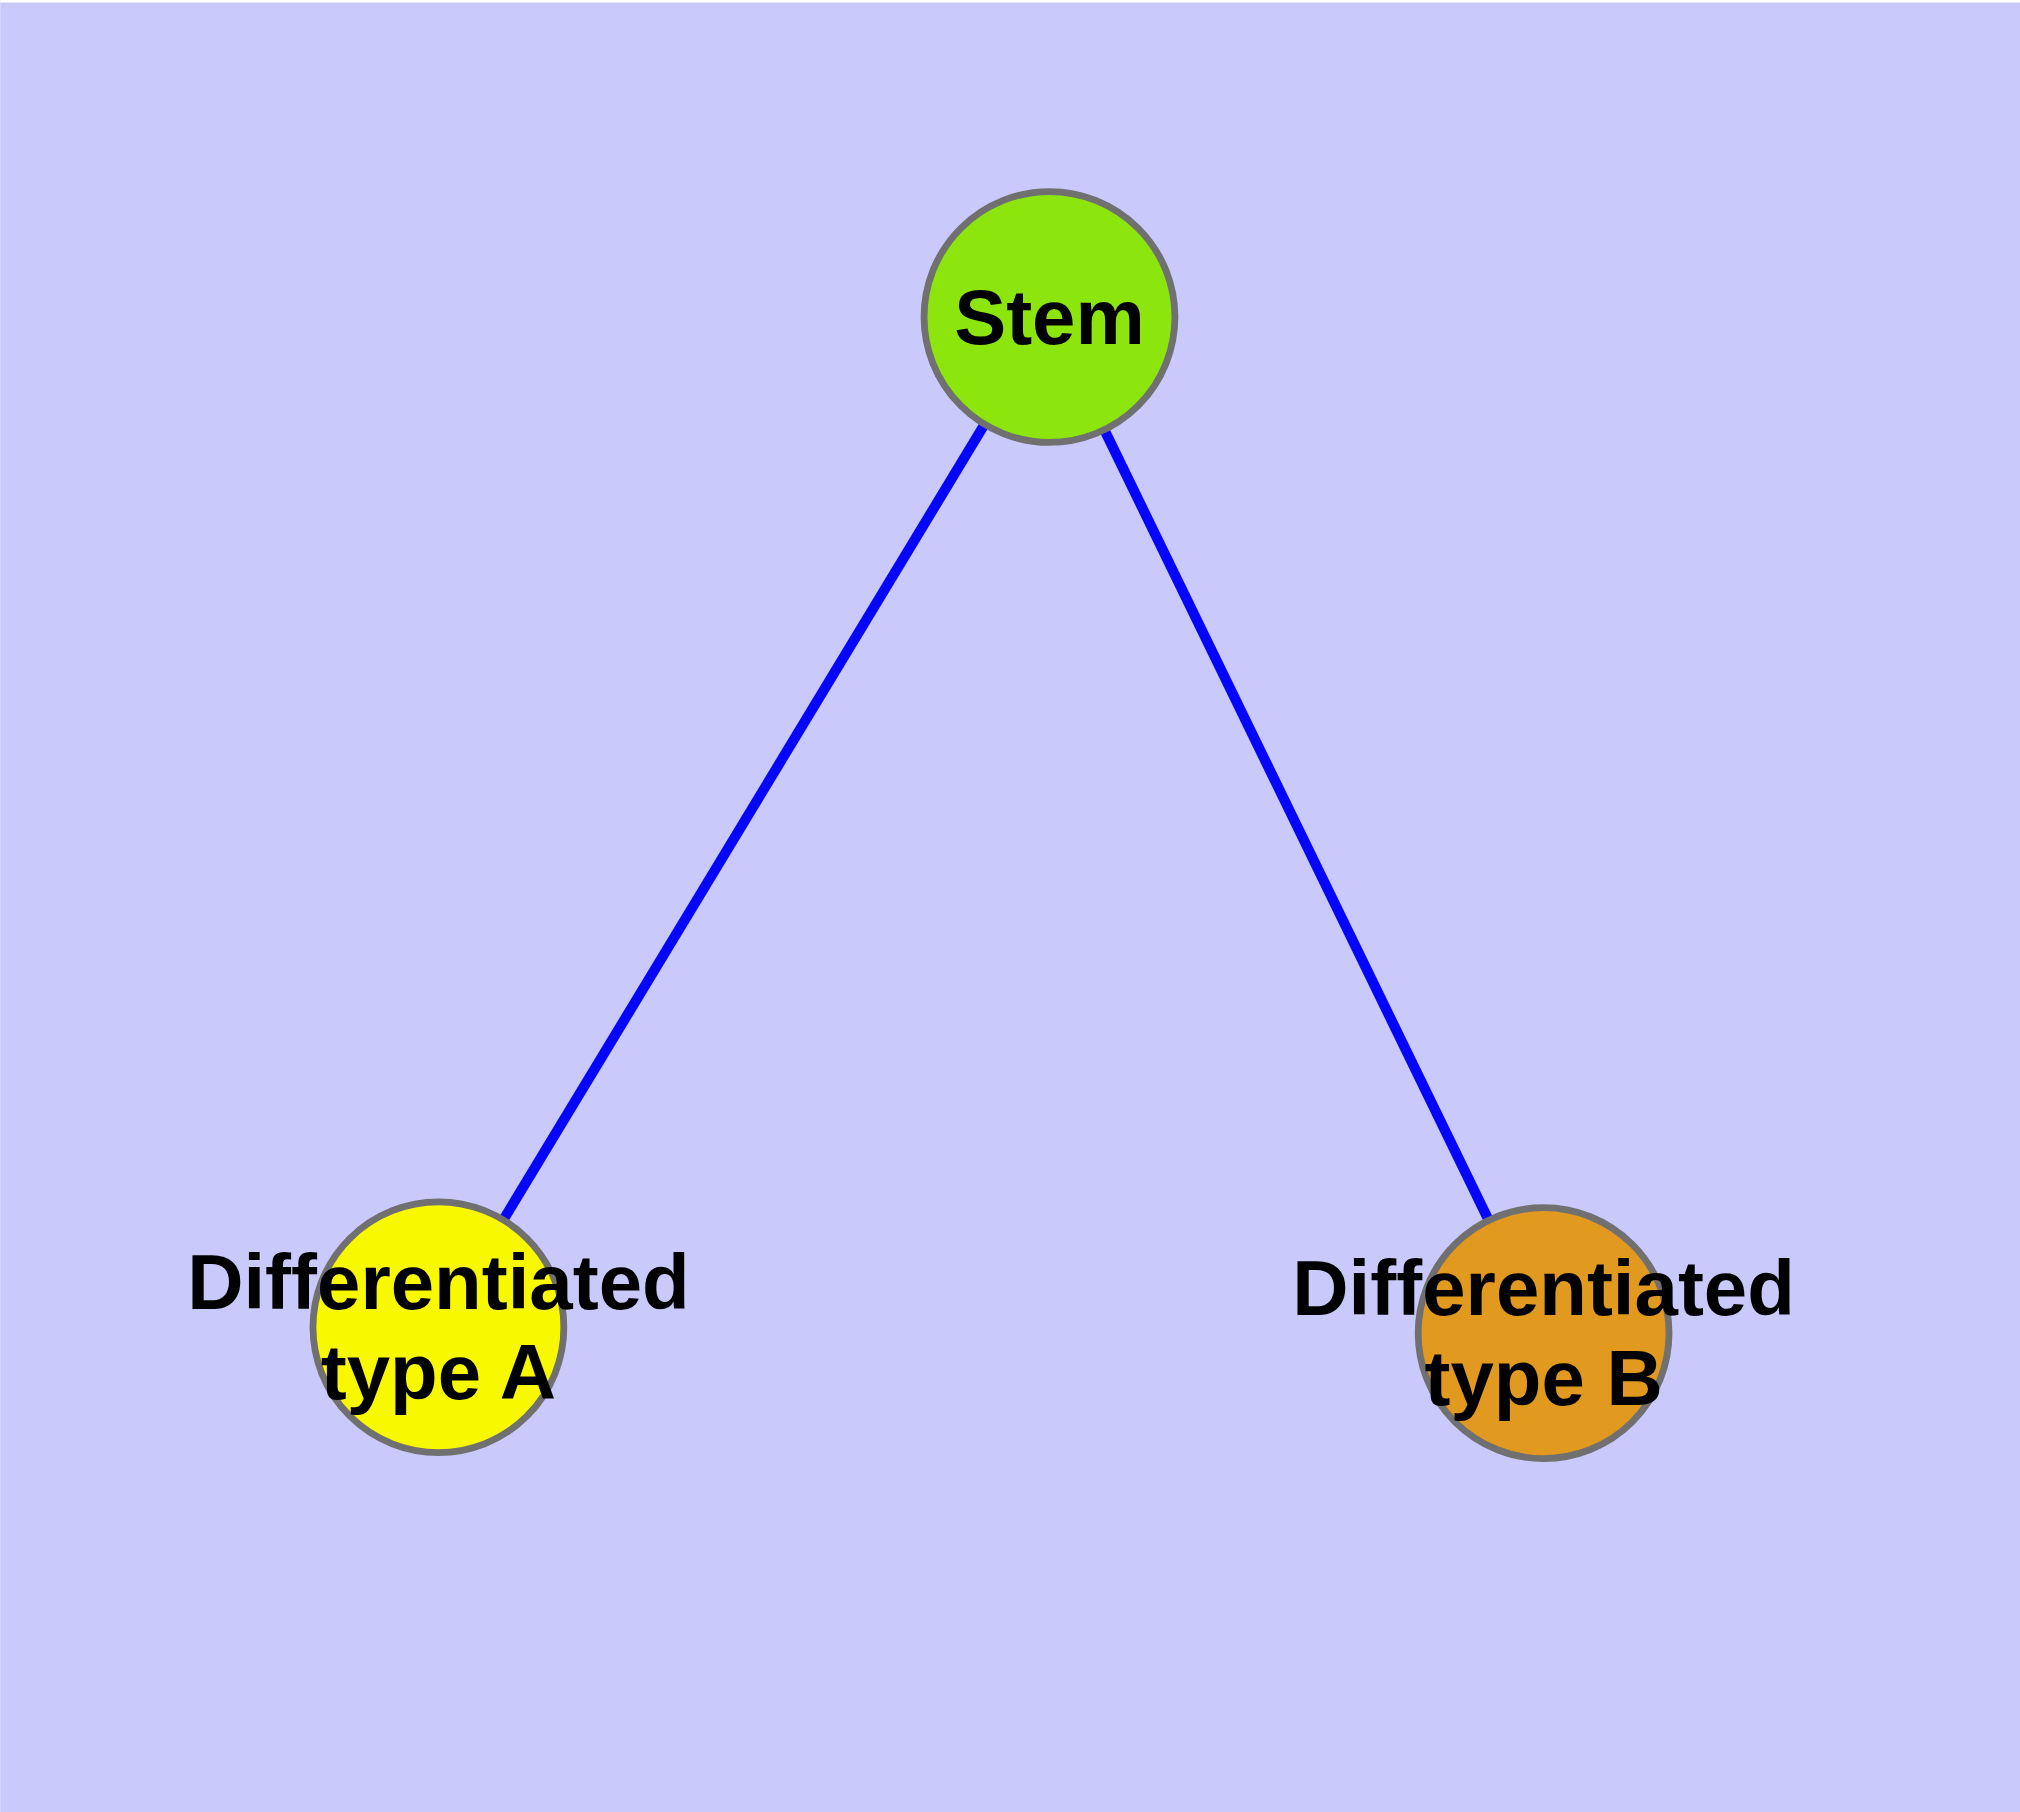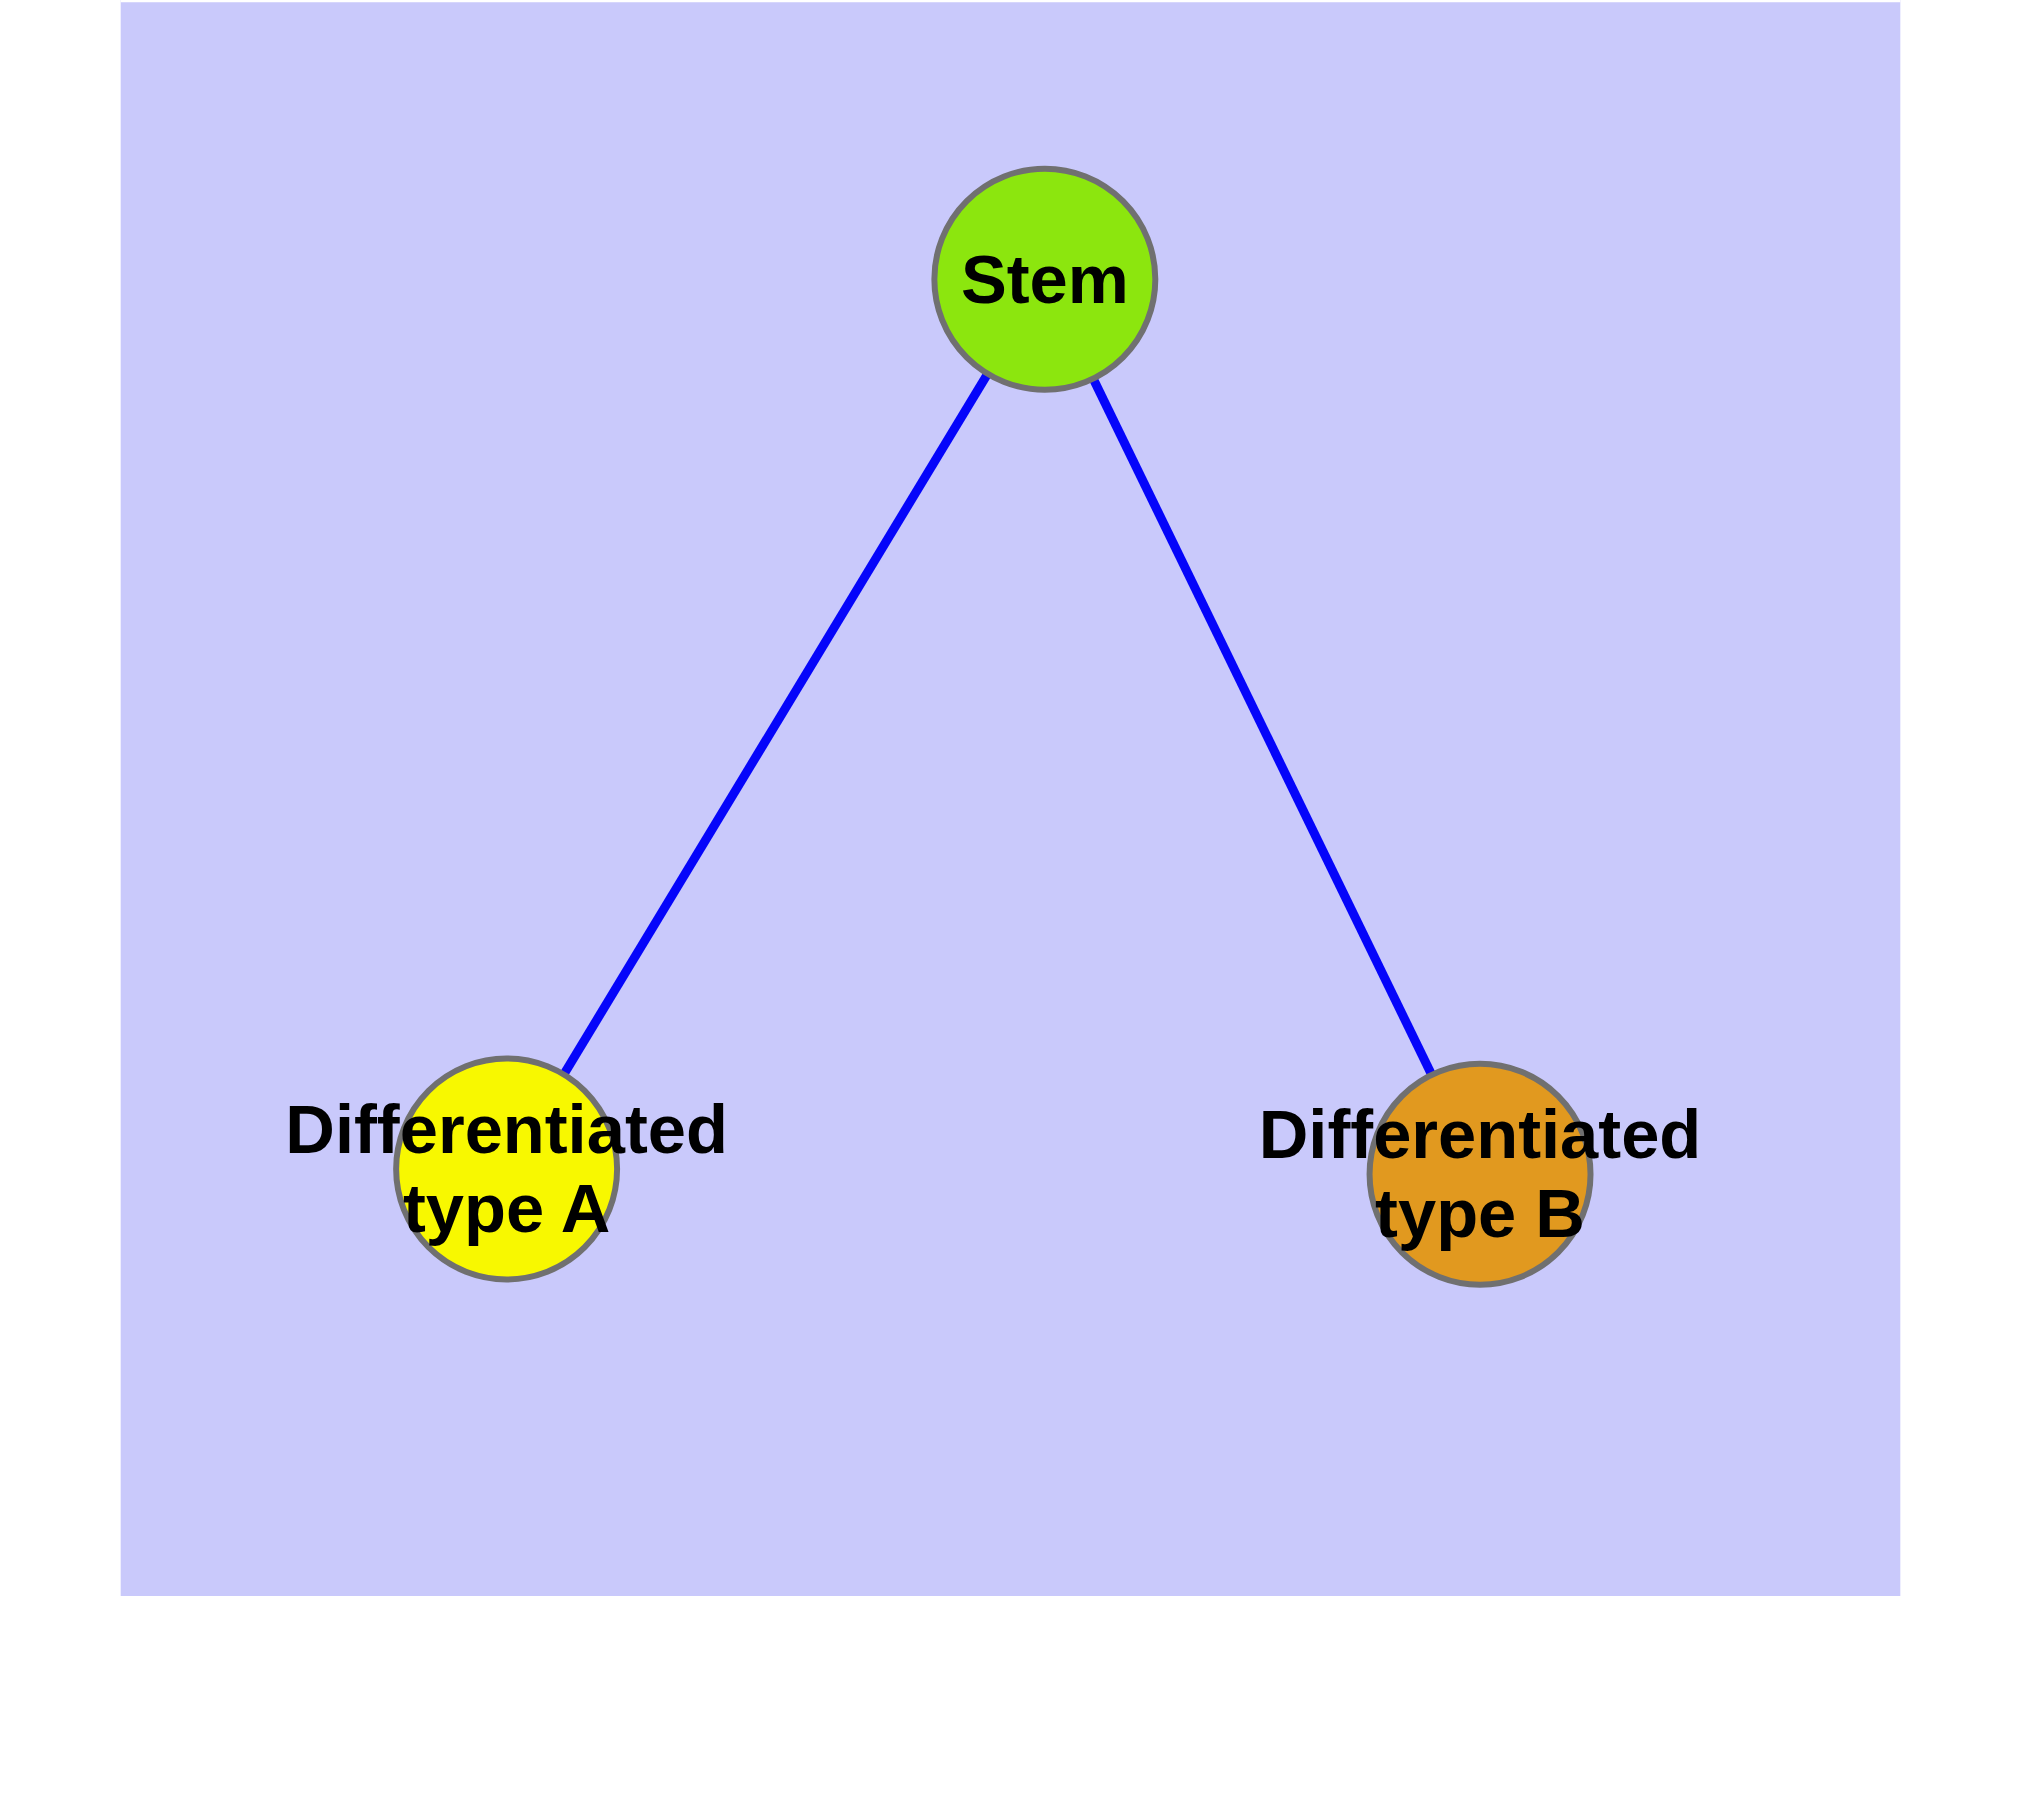--- a/index.html
+++ b/index.html
@@ -8,21 +8,21 @@
   }
   body {
     width: 2021px;
     height: 1812px;
     overflow: hidden;
     font-family: "Liberation Sans", sans-serif;
   }
   #canvas {
     position: relative;
     width: 2021px;
-    height: 1596px;
+    height: 1812px;
   }
   svg {
     display: block;
     width: 100%;
     height: 100%;
   }
   text {
     font-family: "Liberation Sans", sans-serif;
   }
 </style>

